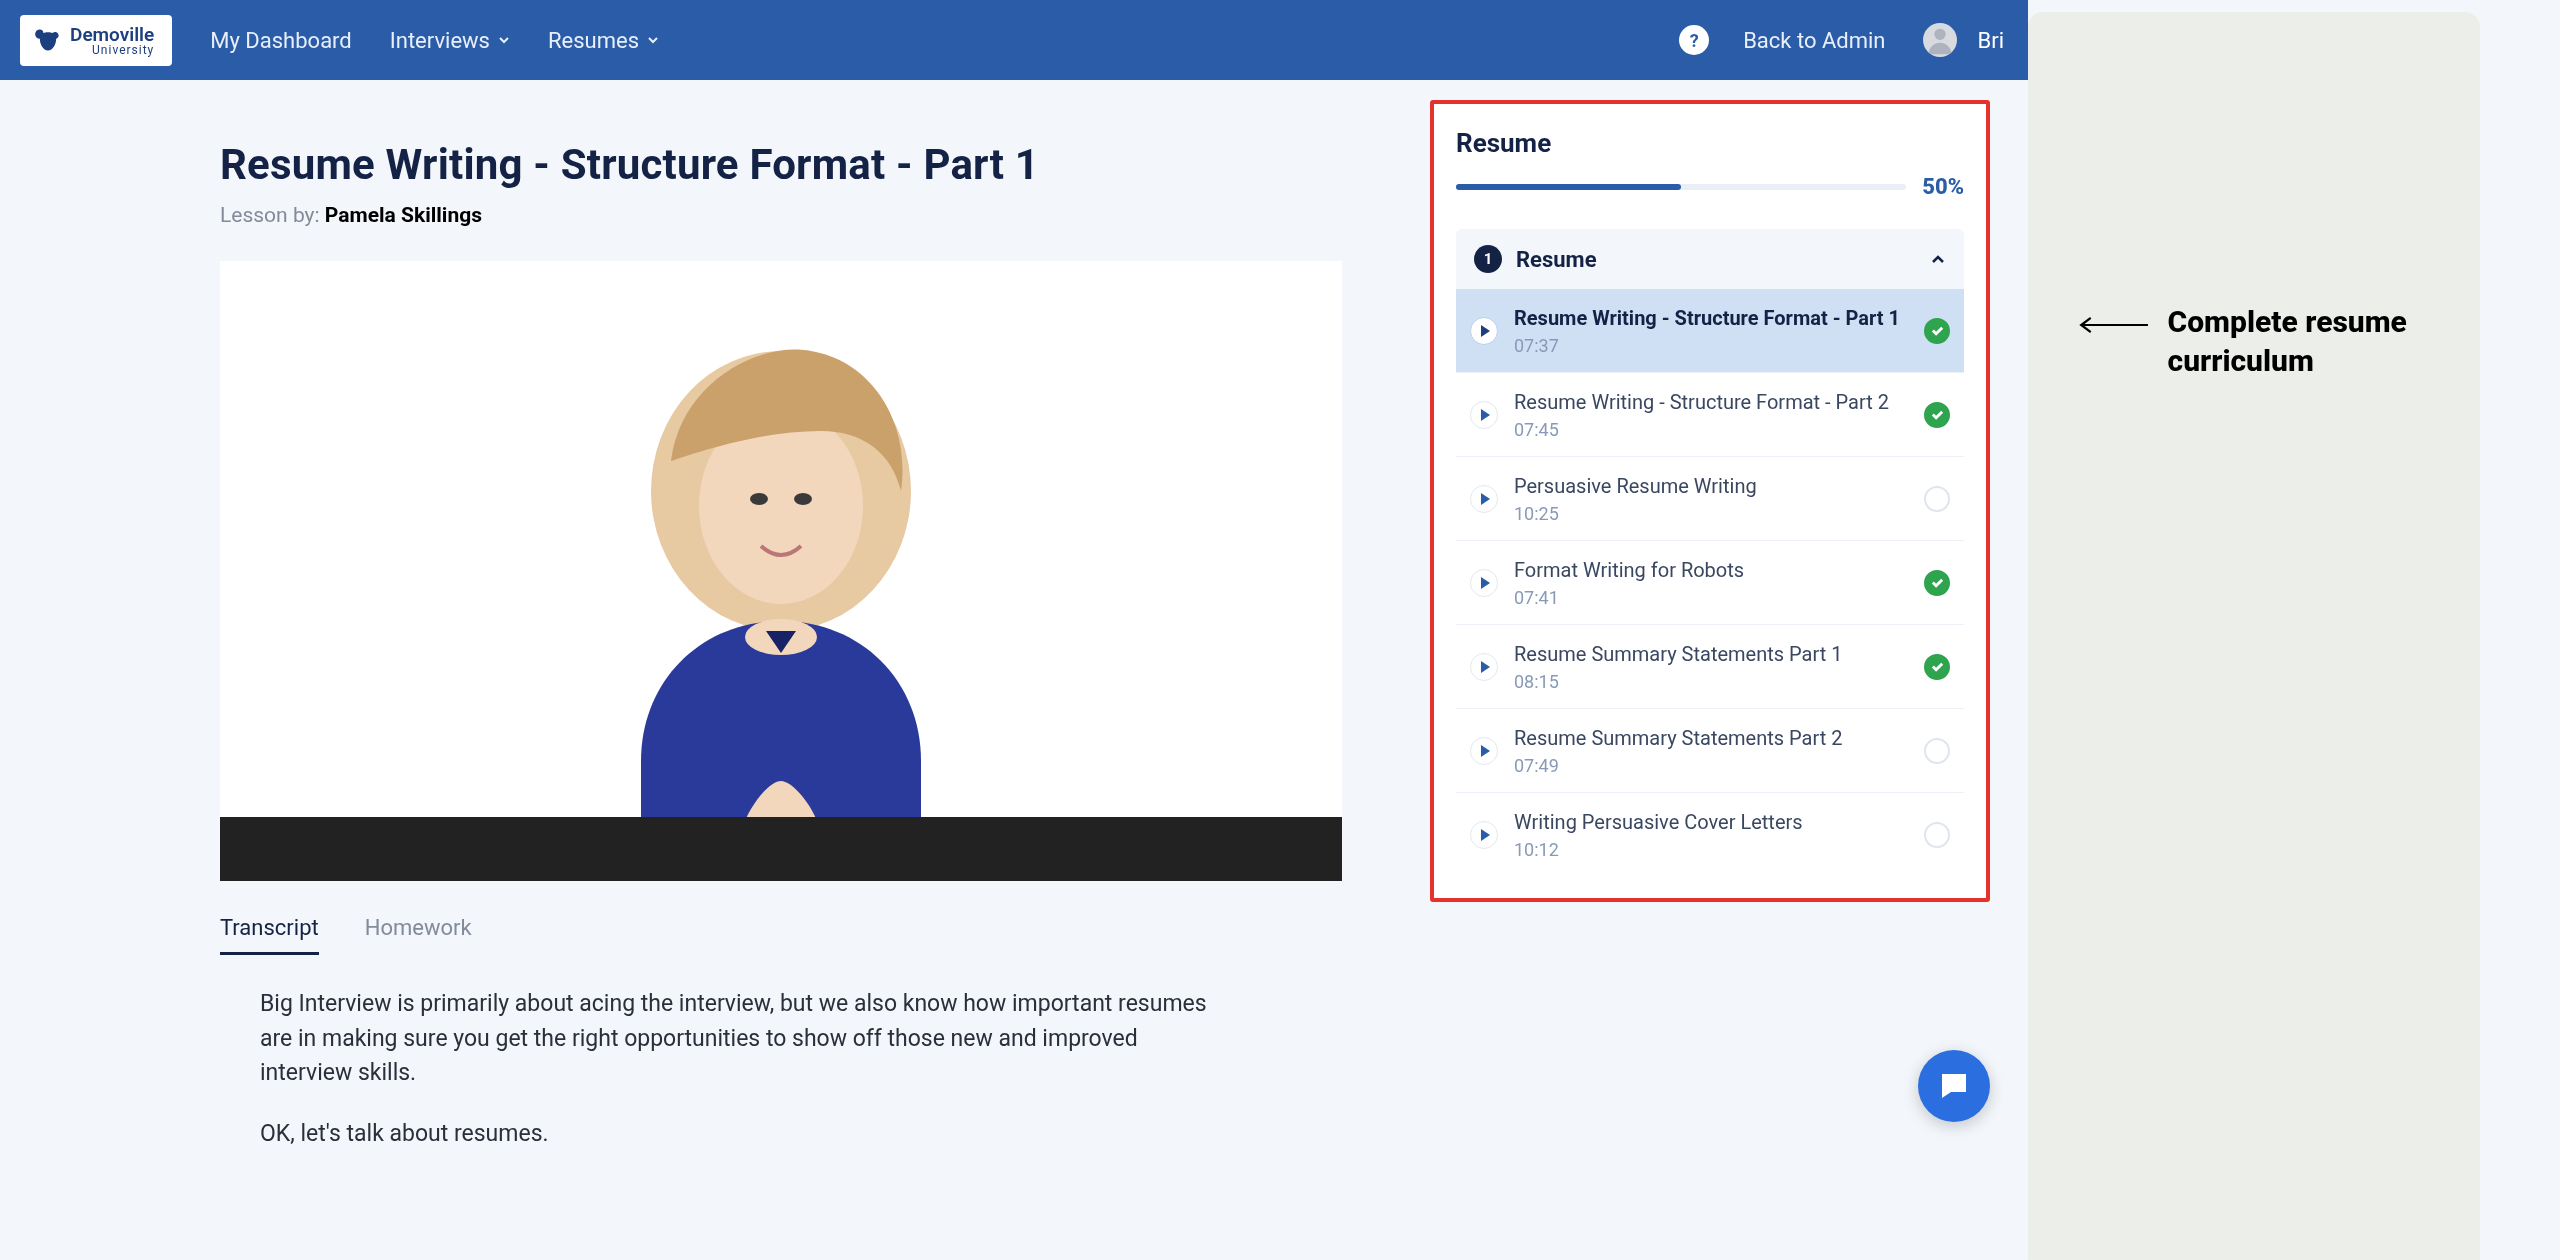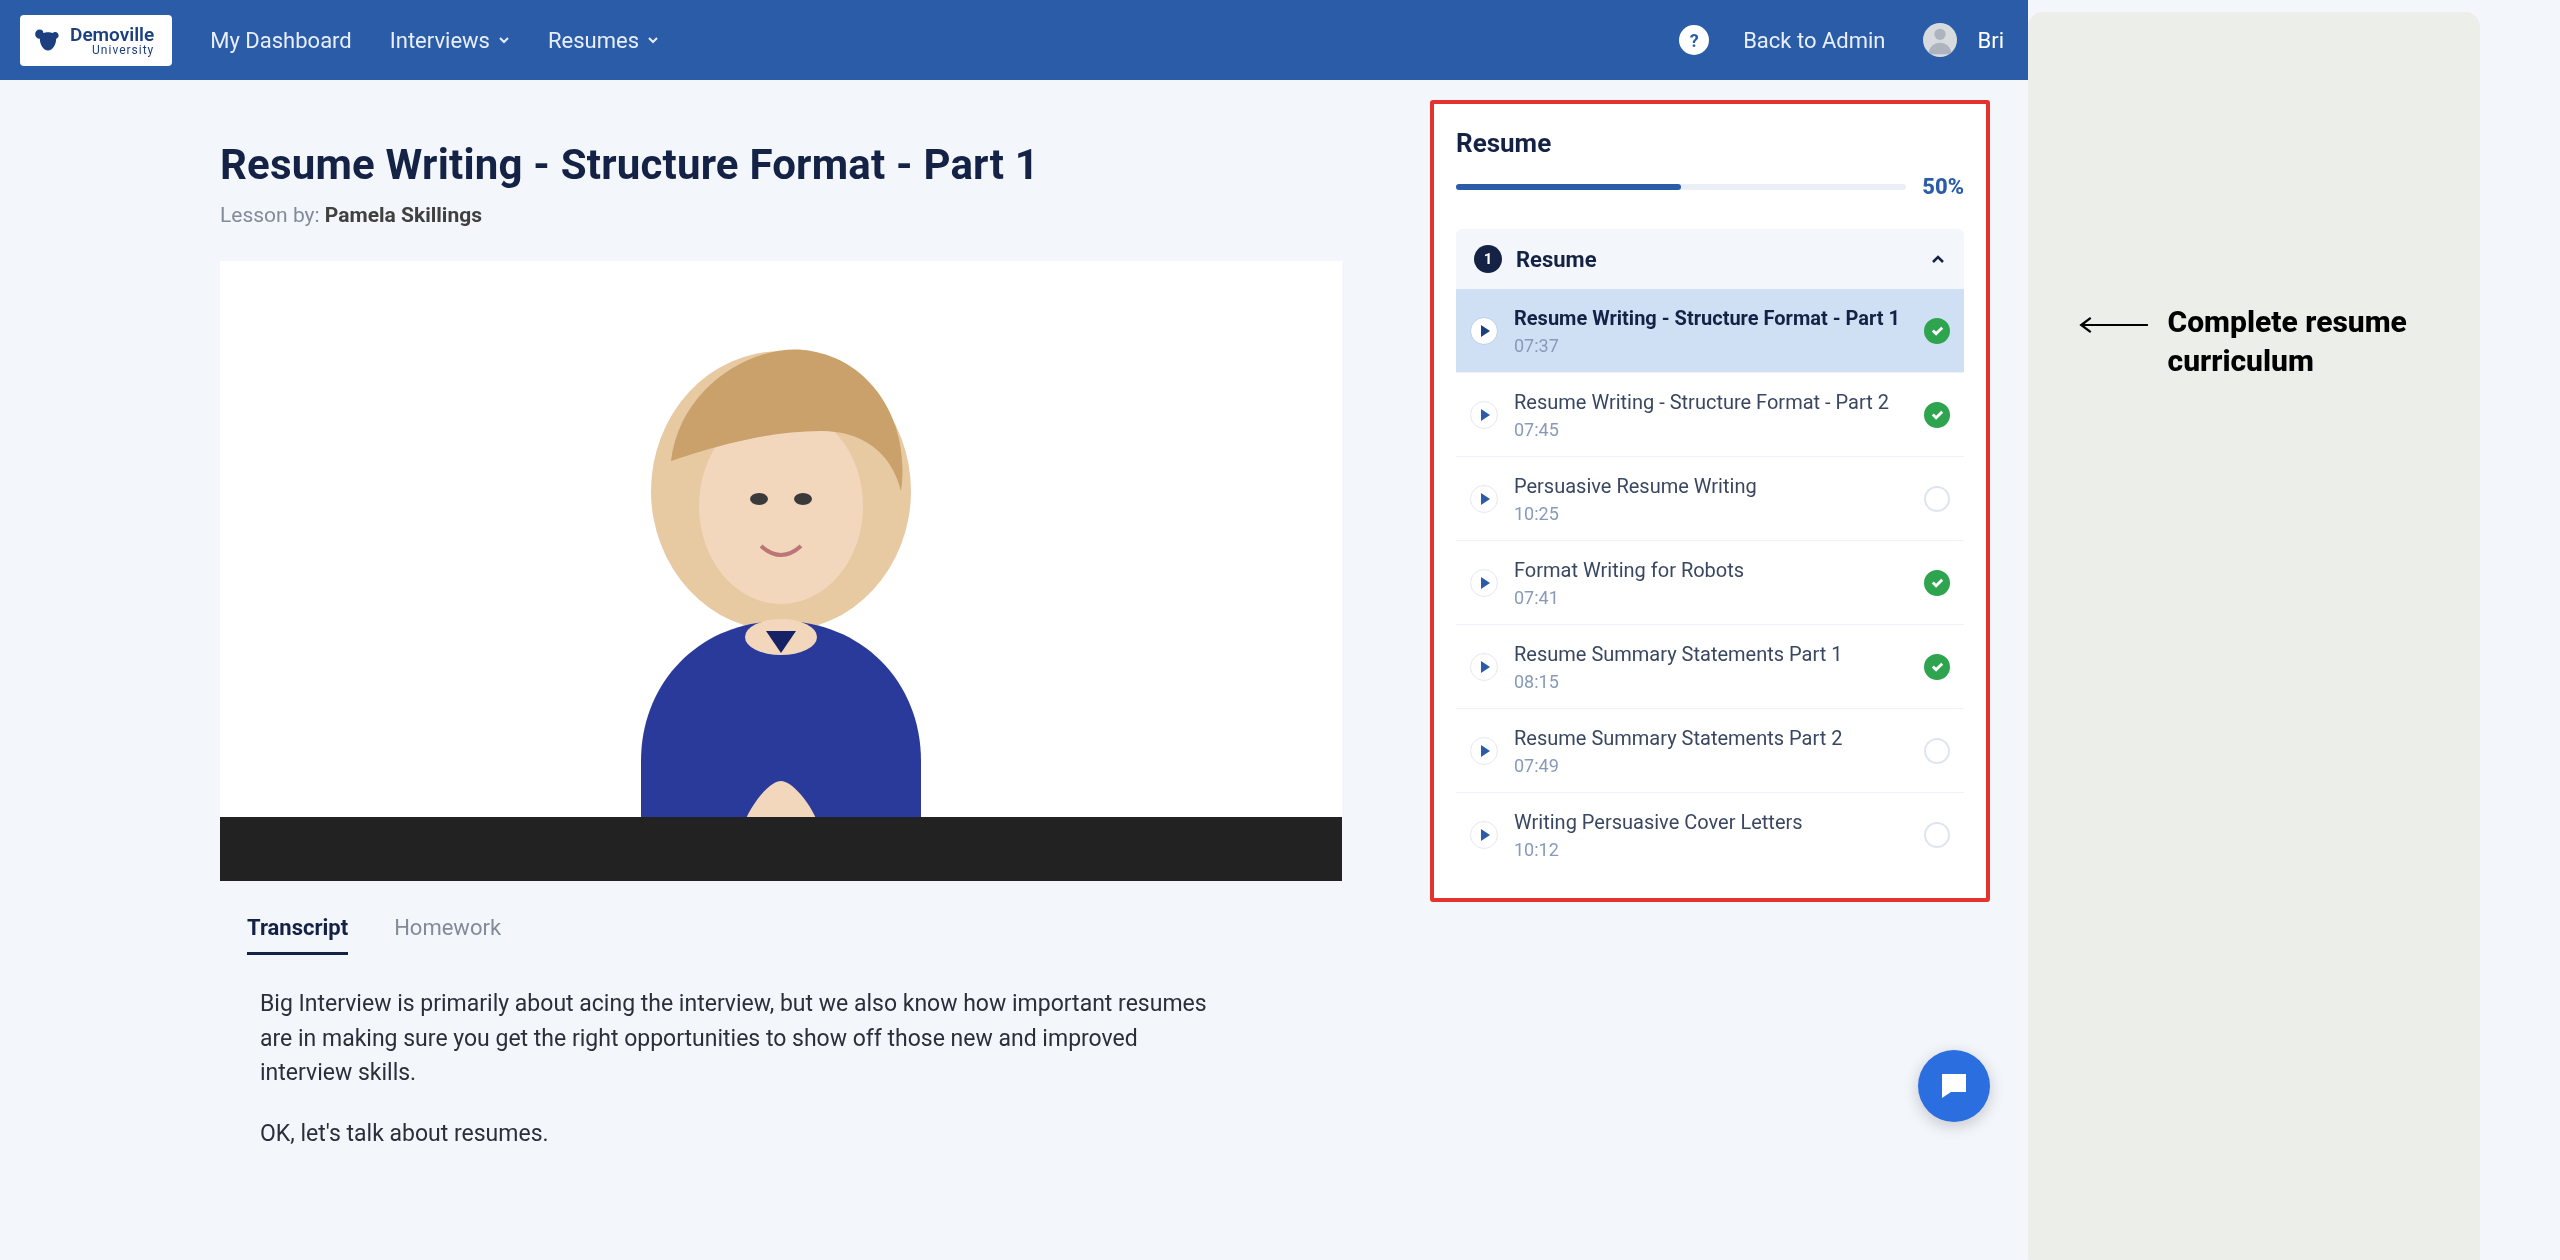--- a/index.html
+++ b/index.html
@@ -60,41 +60,41 @@
     .username { color: #ffffff; font-size: 22px; margin-left: 10px; }
     
     .content-wrap {
       position: absolute;
       top: 80px; left: 0;
       width: 2028px;
       padding: 60px 58px 0 220px;
     }
     .page-title { font-size: 42px; font-weight: 700; color: #142245; letter-spacing: .2px; }
     .lesson-by { font-size: 21px; color: #838b9a; margin-top: 14px; }
-    .lesson-by strong { color: #404040; font-weight: 700; }
+    .lesson-by strong { color: #000000; font-weight: 700; }
     
     .video-box {
       margin-top: 34px;
       width: 1122px; height: 620px;
       background: #ffffff;
       position: relative;
       overflow: hidden;
     }
     .video-desk {
       position: absolute; bottom: 0; left: 0; right: 0; height: 64px;
       background: #222;
     }
     .video-person {
       position: absolute; bottom: 30px; left: 50%; transform: translateX(-50%);
       width: 520px; height: 520px;
     }
     
     .tabs { margin-top: 34px; display: flex; gap: 46px; border-bottom: none; }
     .tab { font-size: 22px; color: #838b9a; padding-bottom: 12px; cursor: pointer; }
-    .tab.active { color: #142245; font-weight: 700; border-bottom: 3px solid #142245; margin-left: 27px; }
+    .tab.active { color: #142245; font-weight: 400; border-bottom: 3px solid #142245; }
     
     .transcript { margin-top: 32px; width: 1010px; font-size: 23px; line-height: 1.5; color: #2a2f3a; }
     .transcript p { margin-bottom: 26px; padding-left: 40px; }
     
     .sidebar-card {
       position: absolute;
       top: 100px;
       left: 1430px;
       width: 560px;
       background: #ffffff;

